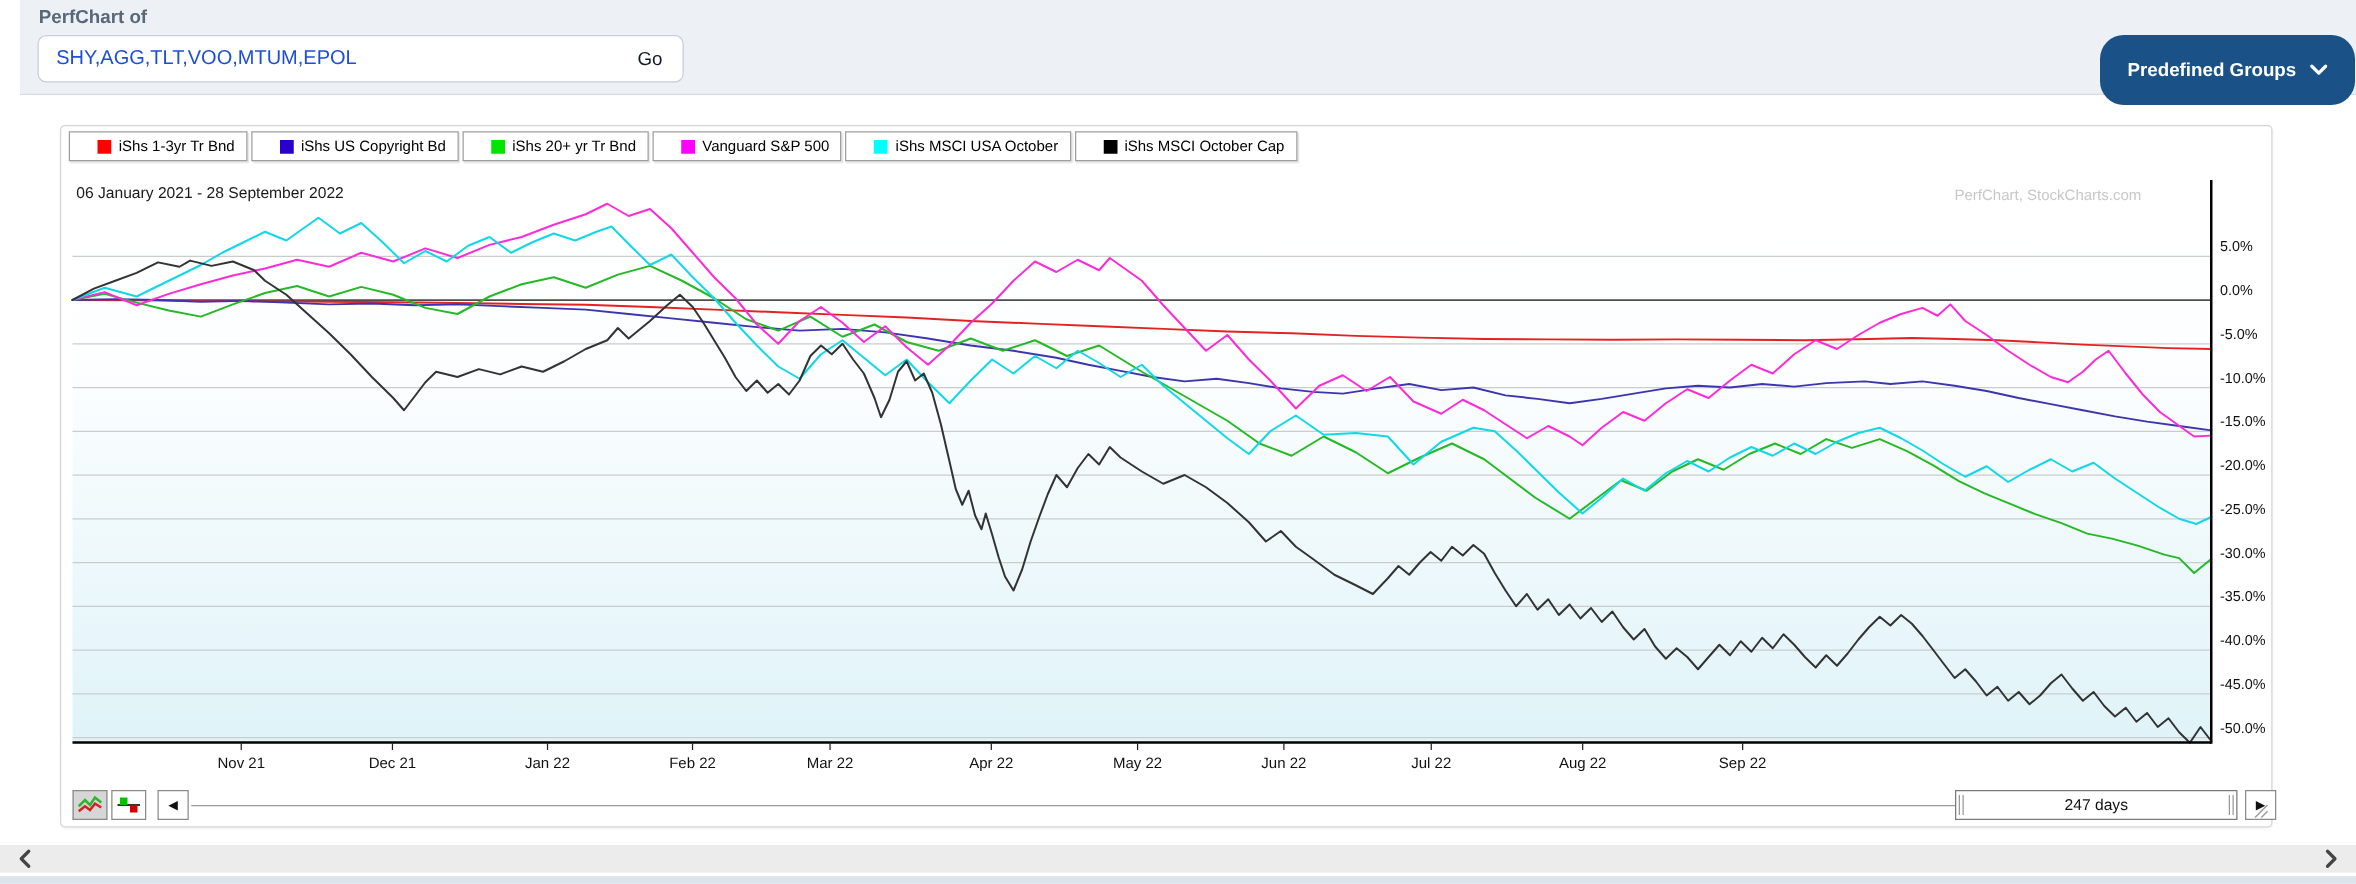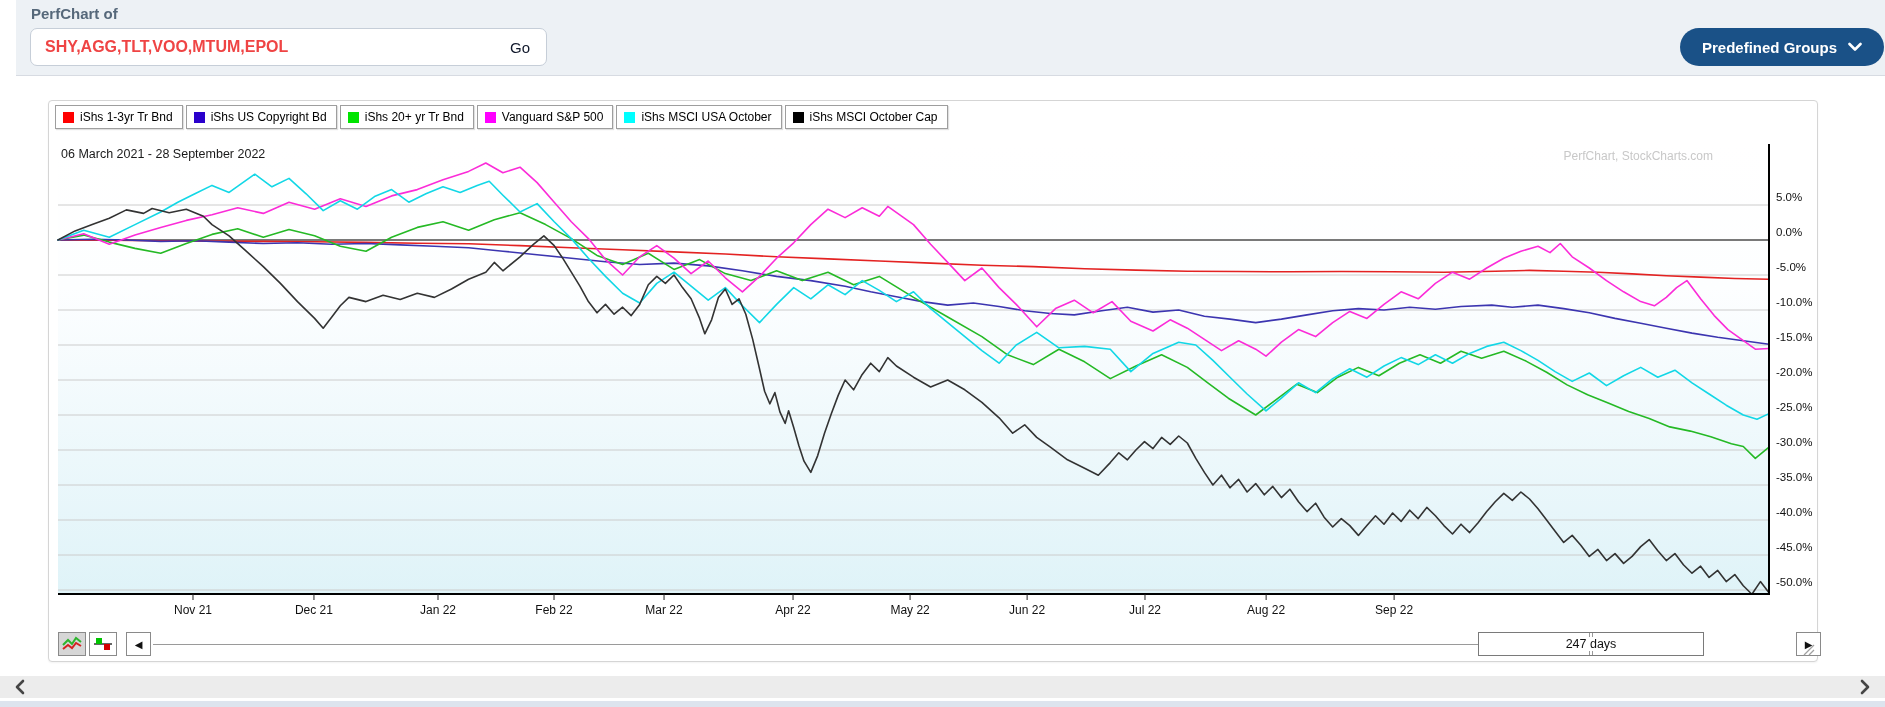--- a/index.html
+++ b/index.html
@@ -6,49 +6,49 @@
   html,body { width:1885px; height:707px; overflow:hidden; background:#ffffff;
     font-family:"Liberation Sans", sans-serif; }
 
   
   .header { position:absolute; left:0; top:0; width:1885px; height:76px;
     background:#edf1f5; border-bottom:1px solid #d7dbe2;margin-left:16px; }
   .app-title { position:absolute; left:15px; top:5px; font-size:15px; font-weight:bold; color:#56687a; }
   .symbol-wrap { position:absolute; left:14px; top:28px; width:517px; height:38px; background:#fff;
     border:1px solid #c6ced8; border-radius:7px; display:flex; align-items:center; padding:0 14px; }
   .symbol-input { flex:1; border:none; outline:none; font-family:"Liberation Sans",sans-serif;
-    font-size:16px; font-weight:bold; color:#ef4444; background:transparent; }
+    font-size:16px; font-weight:normal; color:#1d4ed8; background:transparent; }
   .go-btn { border:none; background:transparent; color:#0f172a; font-size:15px;
     font-family:"Liberation Sans",sans-serif; cursor:pointer; padding:0 2px; }
-  .pg-btn { position:absolute; right:17px; top:28px; height:38px; border:none; border-radius:19px;
+  .pg-btn { position:absolute; right:17px; top:28px; height:56px; border:none; border-radius:19px;
     background:#1a5187; color:#fff; font-size:15px; font-weight:bold; font-family:"Liberation Sans",sans-serif;
     padding:0 22px; display:flex; align-items:center; gap:11px; cursor:pointer; }
 
   
   .panel { position:absolute; left:48px; top:100px; width:1770px; height:562px; background:#fff;
     border:1px solid #d5d5d5; border-radius:4px; box-shadow:0 1px 2px rgba(0,0,0,0.05); }
   .legend-row { position:absolute; left:6px; top:4px; display:flex; gap:3px; z-index:5; }
   .legend-item { display:flex; align-items:center; gap:6px; background:#fff; border:1px solid #9e9e9e;
-    padding:4px 9px 4px 7px; font-size:12px; color:#000; cursor:pointer; box-shadow:1px 1px 1px rgba(0,0,0,0.12); }
+    padding:4px 9px 4px 22px; font-size:12px; color:#000; cursor:pointer; box-shadow:1px 1px 1px rgba(0,0,0,0.12); }
   .legend-swatch { width:11px; height:11px; display:inline-block; }
   .date-label { position:absolute; left:12px; top:46px; font-size:12.5px; color:#1a1a1a; z-index:4; }
   .copyright { position:absolute; right:104px; top:48px; font-size:12px; color:#c8c8c8; z-index:4; }
   svg.perf { position:absolute; left:0; top:0; }
   svg.perf text { font-family:"Liberation Sans",sans-serif; }
 
   
   .slider-row { position:absolute; left:0; top:529px; width:1770px; height:28px; }
   .mode-btn { position:absolute; top:2px; width:28px; height:24px; background:#fff; border:1px solid #8a8a8a;
     display:flex; align-items:center; justify-content:center; cursor:pointer; }
   .mode-btn.selected { background:#d6d6d6; }
   .arrow-btn { position:absolute; top:2px; width:25px; height:24px; background:#fff; border:1px solid #8a8a8a;
     display:flex; align-items:center; justify-content:center; font-size:10px; color:#111; cursor:pointer; }
   .track { position:absolute; top:14px; left:104px; width:1411px; height:1px; background:#9a9a9a; }
-  .handle { position:absolute; left:1429px; top:2px; width:226px; height:24px; background:#fff;
-    border:1px solid #7a7a7a; display:flex; align-items:center; cursor:grab;flex-direction:column; }
+  .handle { position:absolute; left:1515px; top:2px; width:226px; height:24px; background:#fff;
+    border:1px solid #7a7a7a; display:flex; align-items:center; cursor:grab; }
   .grip { width:4px; height:16px; border-left:1px solid #999; border-right:1px solid #999; margin:0 2px; }
   .handle-label { flex:1; text-align:center; font-size:12.5px; color:#111; }
   .resize-grip { position:absolute; right:2px; bottom:1px; }
 
   
   .scroll-strip { position:absolute; left:0; top:676px; width:1885px; height:22px; background:#ececec; }
   .scroll-chevron { position:absolute; top:3px; cursor:pointer; display:flex; align-items:center; }
   .scroll-chevron.left { left:14px; } .scroll-chevron.right { right:14px; }
   .bottom-band { position:absolute; left:0; top:701px; width:1885px; height:6px; background:#dde4ee; }
 </style>
@@ -91,21 +91,21 @@
       </div>
       <div class="legend-item">
         <span class="legend-swatch" style="background: rgb(0, 255, 255);"></span>
         <span>iShs MSCI USA October</span>
       </div>
       <div class="legend-item">
         <span class="legend-swatch" style="background: rgb(0, 0, 0);"></span>
         <span>iShs MSCI October Cap</span>
       </div>
     </div>
-  <div class="date-label">06 March 2021 - 28 September 2022</div>
+  <div class="date-label">06 January 2021 - 28 September 2022</div>
   <div class="copyright">PerfChart, StockCharts.com</div>
 
   <svg class="perf" width="1770" height="526">
     <defs>
       <linearGradient id="plotgrad" x1="0" y1="0" x2="0" y2="1">
         <stop offset="0" stop-color="#ffffff"></stop>
         <stop offset="0.32" stop-color="#fdfeff"></stop>
         <stop offset="1" stop-color="#dff3f8"></stop>
       </linearGradient>
     </defs>

